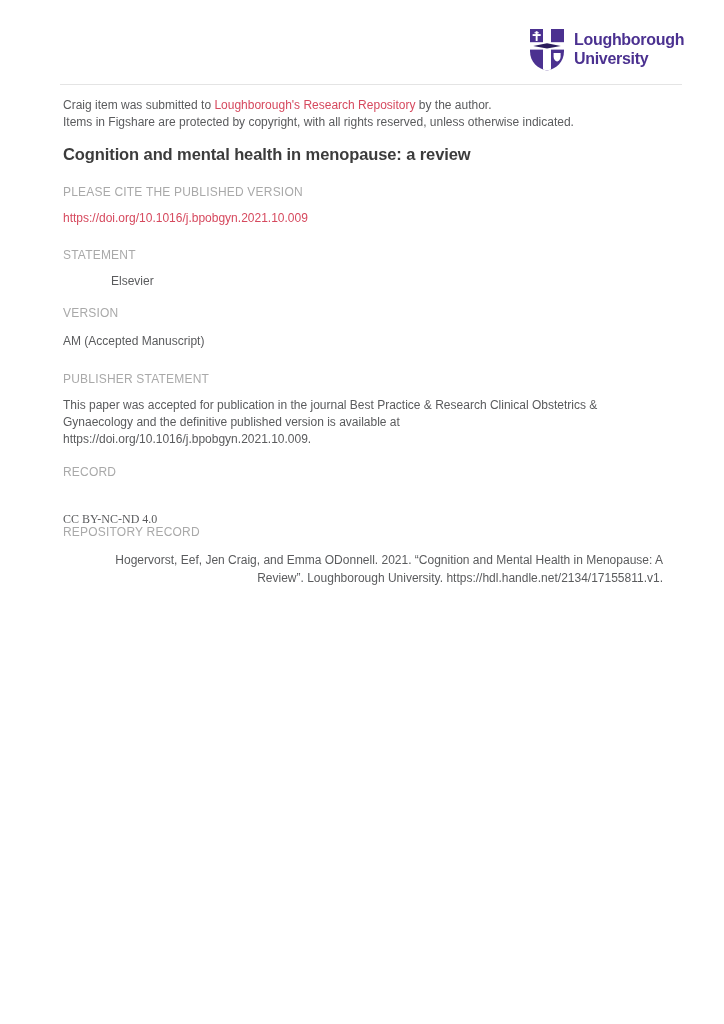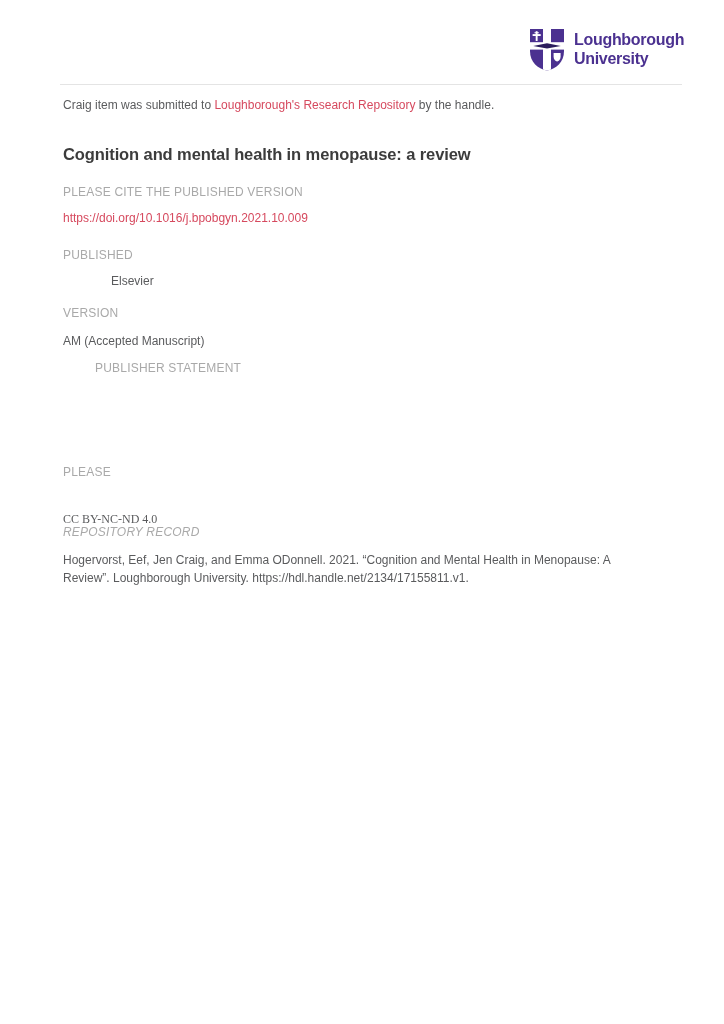--- a/index.html
+++ b/index.html
@@ -35,26 +35,26 @@
     color:#3c3c3c; font-size:16.5px; font-weight:bold; letter-spacing:-0.1px;
   }
 
   
   .s-cite-label   { top:184px; }
   .s-cite-value   { top:210px; }
   .s-pub-label    { top:247px; }
   .s-pub-value    { top:273px;margin-left:48px; }
   .s-ver-label    { top:305px; }
   .s-ver-value    { top:333px; }
-  .s-stmt-label   { top:360px;margin-left:32px; }
+  .s-stmt-label   { top:371px; }
   .s-stmt-value   { top:397px; }
   .s-lic-label    { top:464px; }
   .s-lic-value    { top:511px;font-family:Liberation Serif, serif; }
-  .s-rec-label    { top:524px;font-style:italic; }
-  .s-rec-value    { top:552px; line-height:17.5px; }
+  .s-rec-label    { top:524px; }
+  .s-rec-value    { top:552px; line-height:17.5px;text-align:right; }
 </style>
 </head>
 <body>
 
 <div class="page">
 
   <div class="logo">
     <span>
       <svg width="38" height="43" viewBox="0 0 38 43" aria-hidden="true">
         <defs>
@@ -78,36 +78,40 @@
     </span>
     <div class="logo-text">
       <div>Loughborough</div>
       <div>University</div>
     </div>
   </div>
 
   <div class="divider"></div>
 
   <div class="txt intro">
-    <span>Craig item was submitted to </span><span class="red">Loughborough's Research Repository</span><span> by the handle.</span>
+    <span>Craig item was submitted to </span><span class="red">Loughborough's Research Repository</span><span> by the author.</span>
+    <span class="l2">Items in Figshare are protected by copyright, with all rights reserved, unless otherwise indicated.</span>
   </div>
 
   <div class="doc-title">Cognition and mental health in menopause: a review</div>
 
   <div class="txt label s-cite-label">PLEASE CITE THE PUBLISHED VERSION</div>
   <a class="txt red s-cite-value">https://doi.org/10.1016/j.bpobgyn.2021.10.009</a>
 
-  <div class="txt label s-pub-label">PUBLISHED</div>
+  <div class="txt label s-pub-label">STATEMENT</div>
   <div class="txt s-pub-value">Elsevier</div>
 
   <div class="txt label s-ver-label">VERSION</div>
   <div class="txt s-ver-value">AM (Accepted Manuscript)</div>
 
   <div class="txt label s-stmt-label">PUBLISHER STATEMENT</div>
+  <div class="txt prelines s-stmt-value">This paper was accepted for publication in the journal Best Practice &amp; Research Clinical Obstetrics &amp;
+Gynaecology and the definitive published version is available at
+https://doi.org/10.1016/j.bpobgyn.2021.10.009.</div>
 
-  <div class="txt label s-lic-label">PLEASE</div>
+  <div class="txt label s-lic-label">RECORD</div>
   <div class="txt s-lic-value">CC BY-NC-ND 4.0</div>
 
   <div class="txt label s-rec-label">REPOSITORY RECORD</div>
   <div class="txt prelines s-rec-value">Hogervorst, Eef, Jen Craig, and Emma ODonnell. 2021. “Cognition and Mental Health in Menopause: A
 Review”. Loughborough University. https://hdl.handle.net/2134/17155811.v1.</div>
 
 </div>
 
 </body></html>

